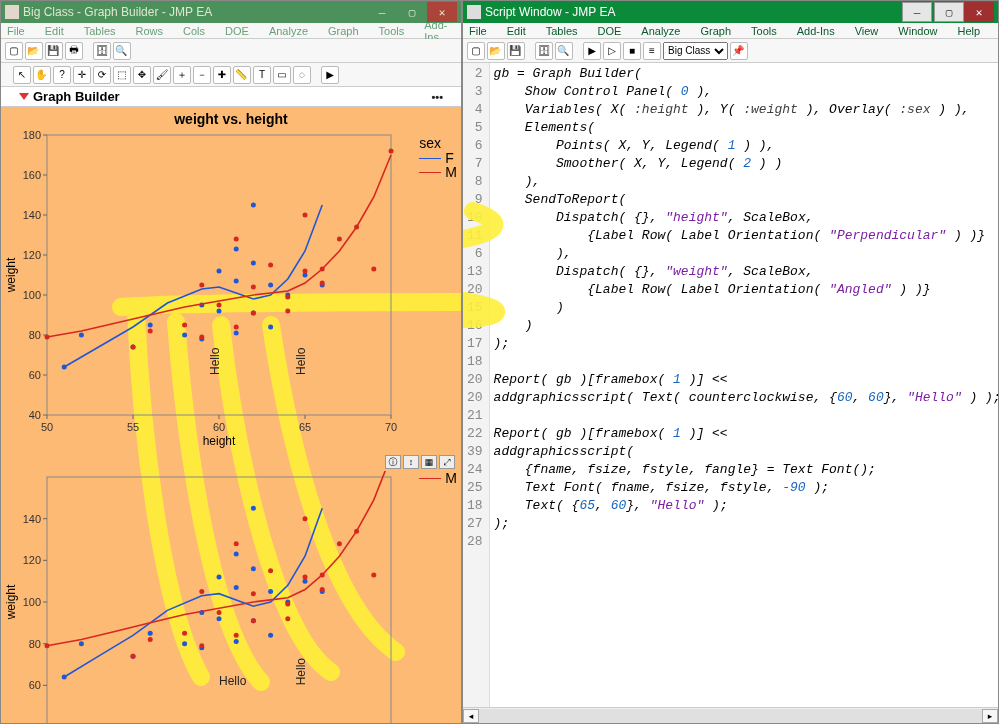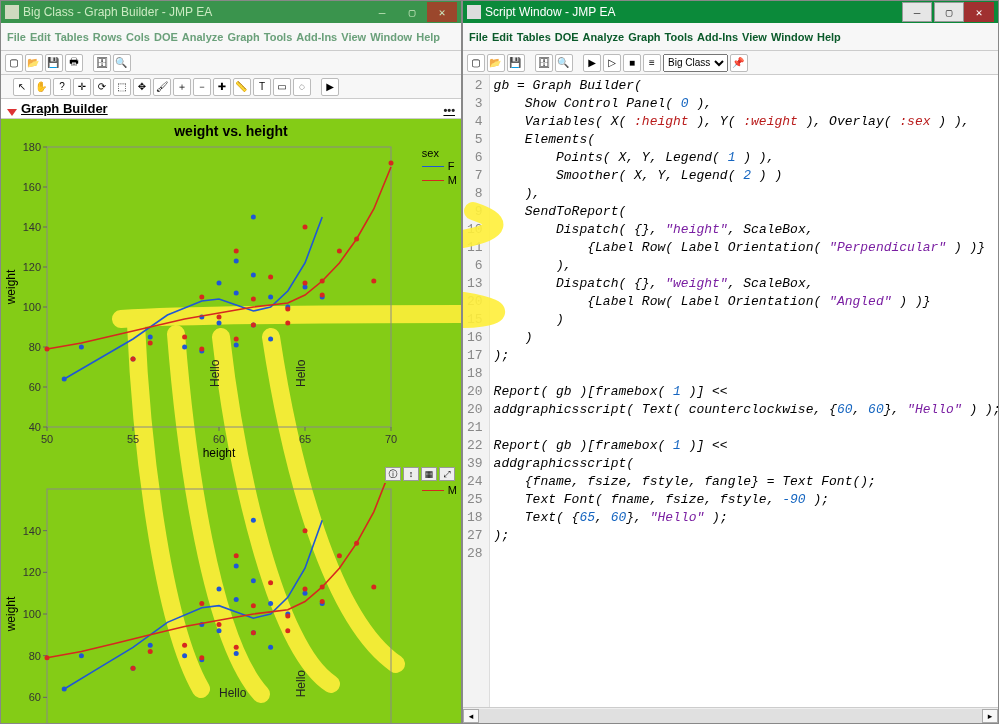--- a/index.html
+++ b/index.html
@@ -1,74 +1,74 @@
 <!DOCTYPE html>
 <html><head>
 <meta charset="utf-8">
 <style>
   * { box-sizing: border-box; margin: 0; padding: 0; }
   html, body { width: 999px; height: 724px; font-family: "Segoe UI", Arial, sans-serif; font-size: 11px; overflow: hidden; background: #f0f0f0; }
   .app { display: flex; width: 999px; height: 724px; }
   .pane { display: flex; flex-direction: column; border: 1px solid #888; }
-  .left  { width: 462px; background: #84cc16; }
+  .left  { width: 462px; background: #fdba74; }
   .right { width: 537px; background: #fff; }
 
   
   .titlebar { height: 22px; display: flex; align-items: center; padding: 0 4px; font-size: 12px; color: #fff; }
   .titlebar.inactive { background: #2e8b57; opacity: .85; color: #d8f0e0; }
   .titlebar.active   { background: #0b8a3a; }
   .titlebar .spacer { flex: 1; }
   .titlebar .winbtn { width: 30px; height: 20px; display: inline-flex; align-items: center; justify-content: center; font-family: monospace; font-size: 11px; }
   .titlebar .winbtn.min { background: transparent; }
   .titlebar .winbtn.max { background: transparent; }
   .titlebar .winbtn.close { background: #a03030; }
   .right .titlebar .winbtn.min, .right .titlebar .winbtn.max { background: #e6e6e6; color:#333; border:1px solid #999; margin-left:2px;}
   .titlebar .appicon { width:14px; height:14px; margin-right:4px; display:inline-block; background:#ddd; }
 
   
-  .menubar { height: 28px; display: flex; align-items: center; gap: 4px; padding: 0 6px; font-size: 11px; color: #0a5; background:#f7f7f7; border-bottom:1px solid #ccc;font-weight:bold; }
+  .menubar { height: 16px; display: flex; align-items: center; gap: 20px; padding: 0 6px; font-size: 11px; color: #0a5; background:#f7f7f7; border-bottom:1px solid #ccc; }
   .menubar span { color:#0a5a2a; }
   .left .menubar span { color:#6aa07a; }
 
   
   .toolbar { height: 24px; display: flex; align-items: center; gap: 2px; padding: 0 4px; border-bottom: 1px solid #ccc; background:#f7f7f7; }
   .toolbar .tbtn { width:18px; height:18px; border:1px solid #bbb; background:#fff; border-radius:2px; display:inline-flex; align-items:center; justify-content:center; font-size:10px; }
   .toolbar .sep { width:6px; }
   .toolbar select { font-size:10px; height:18px; }
 
   
-  .gb-header { display:flex; align-items:flex-end; gap:4px; padding:2px 6px; border-bottom:1px solid #ccc; background:#fff;text-decoration:underline; }
+  .gb-header { display:flex; align-items:center; gap:4px; padding:2px 18px; border-bottom:1px solid #ccc; background:#fff; }
   .gb-header .tri { width:0; height:0; border-left:5px solid transparent; border-right:5px solid transparent; border-top:7px solid #d33; display:inline-block; }
   .gb-header .title { font-weight:bold; font-size:13px; }
   .gb-header .dots { margin-left:auto; font-weight:bold; color:#222; }
 
   
   .charts { flex:1; overflow:hidden; position:relative; }
   .chart-wrap { position:relative; }
   .chart-title { text-align:center; font-weight:bold; font-size:14px; padding:4px 0 2px; }
   svg.plot { display:block; }
-  .legend-box { position:absolute; font-size:11px; }
+  .legend-box { position:absolute; font-size:14px; }
   .legend-row { display:flex; align-items:center; gap:4px; line-height:14px; }
   .legend-line { width:22px; height:0; border-top:1.5px solid; display:inline-block; }
   .pt { stroke:none; }
 
   
   .hilite { position:absolute; pointer-events:none; }
 
   
   .chart-tools { position:absolute; right:6px; display:flex; gap:2px; }
   .chart-tools .ct { width:16px; height:14px; border:1px solid #999; background:#eee; font-size:9px; display:inline-flex; align-items:center; justify-content:center; }
 
   
   .editor { flex:1; display:flex; font-family: Consolas, "Courier New", monospace; font-size:13px; position:relative; }
   .gutter { background:#f3f3f3; color:#888; text-align:right; padding:2px 6px 2px 4px; user-select:none; border-right:1px solid #ddd; line-height:18px; }
   .code { flex:1; padding:2px 4px; line-height:18px; white-space:pre; position:relative; overflow:hidden; }
   .tok-num  { color:#1565c0; }
   .tok-str  { color:#7a1fa2; }
-  .tok-col  { color:#b91c1c; }
+  .tok-col  { color:#404040; }
   .code .line { position:relative; height:18px;font-style:italic; }
   .code .hl  { position:absolute; background:#fff04d; z-index:-1; height:16px; top:1px; border-radius:2px; }
 
   .scroll-h { height:16px; border-top:1px solid #ccc; background:#eee; display:flex; align-items:center; }
   .scroll-h .arrow { width:16px; height:14px; border:1px solid #aaa; background:#f7f7f7; display:inline-flex; align-items:center; justify-content:center; font-size:9px; }
   .scroll-h .track { flex:1; height:14px; background:#e0e0e0; }
 
 </style>
 </head>
 <body>

